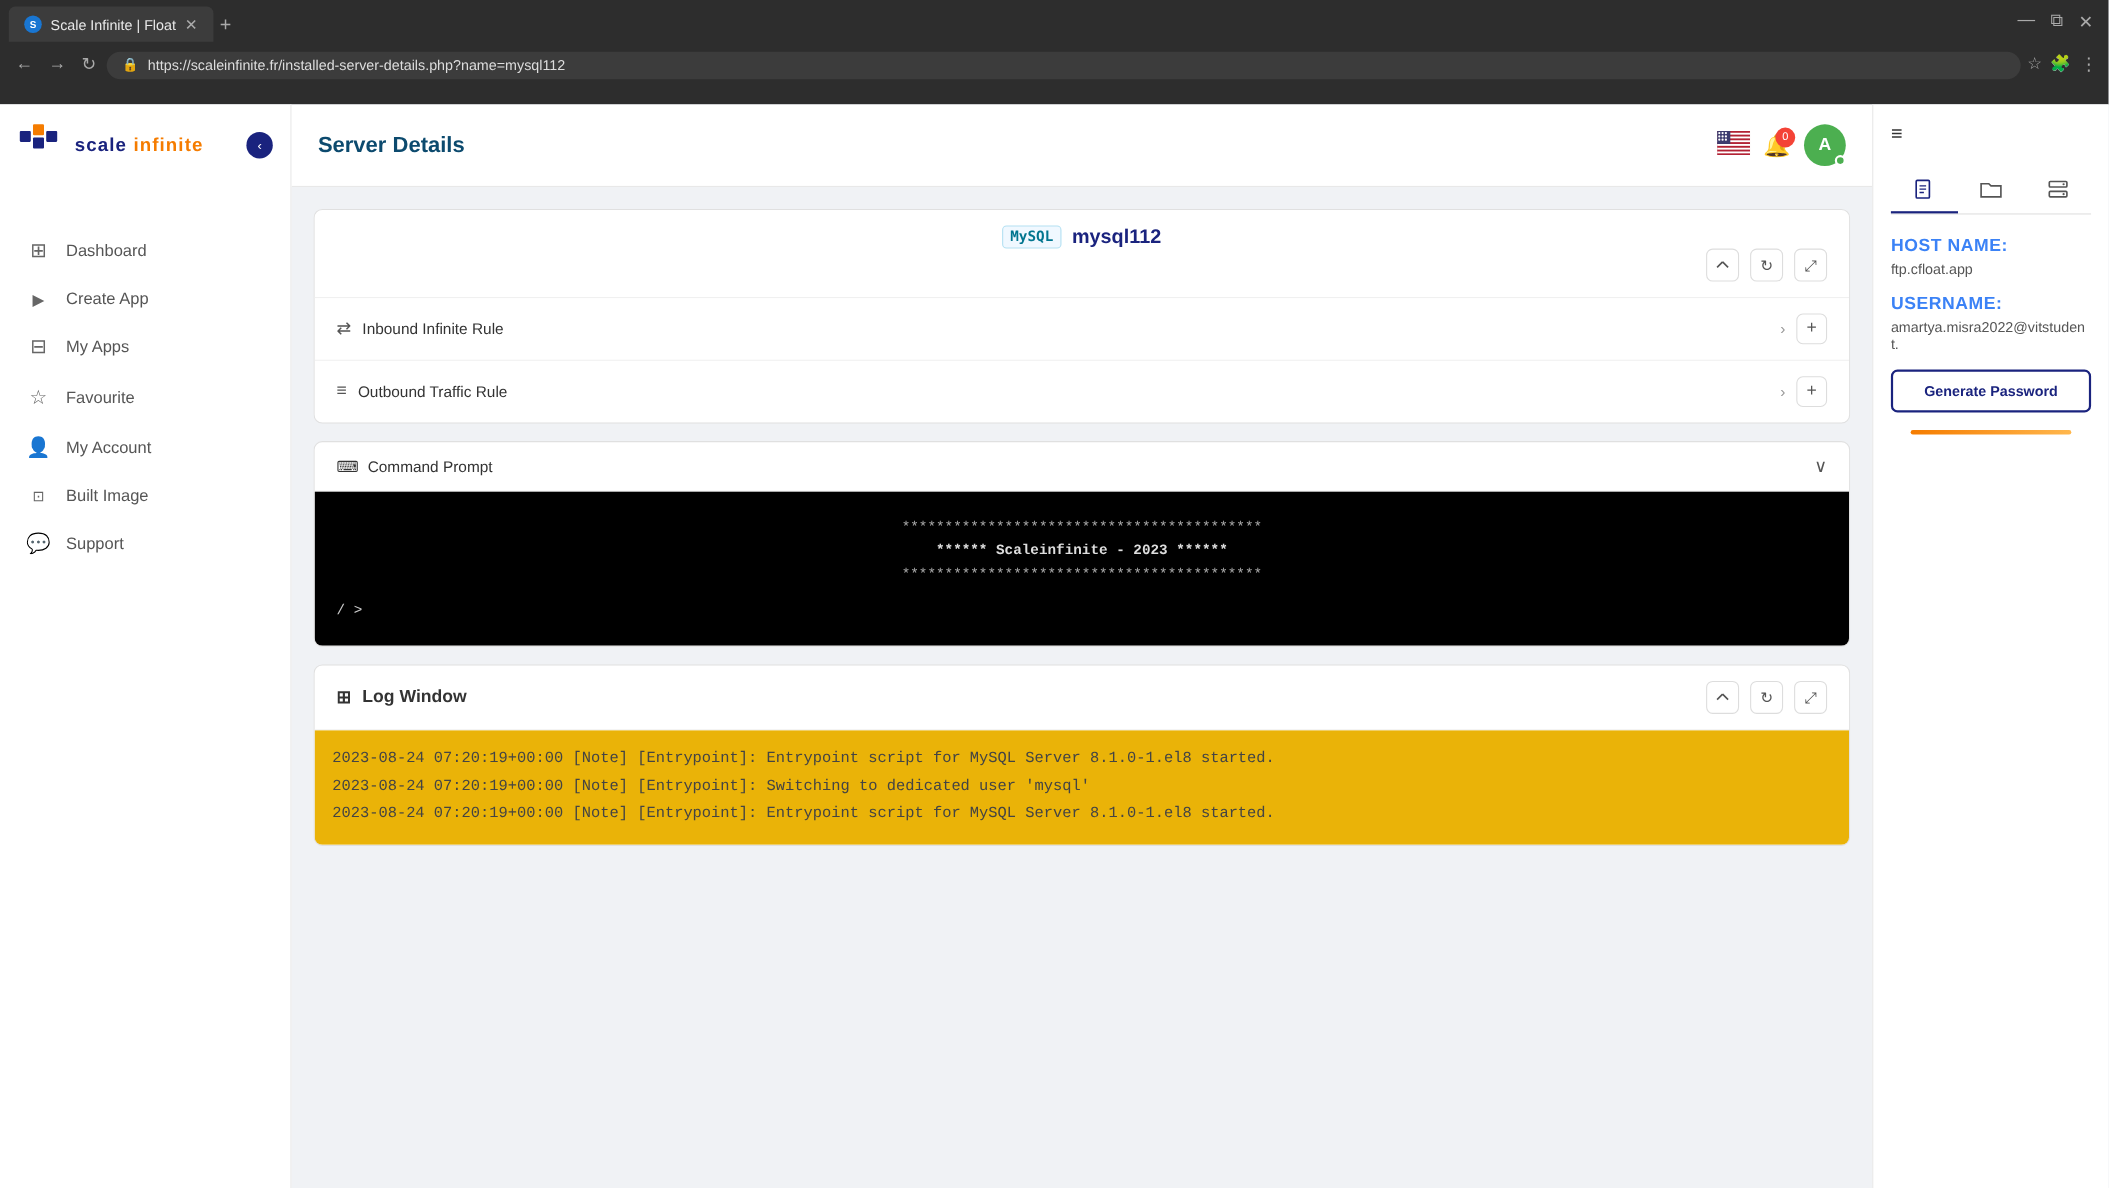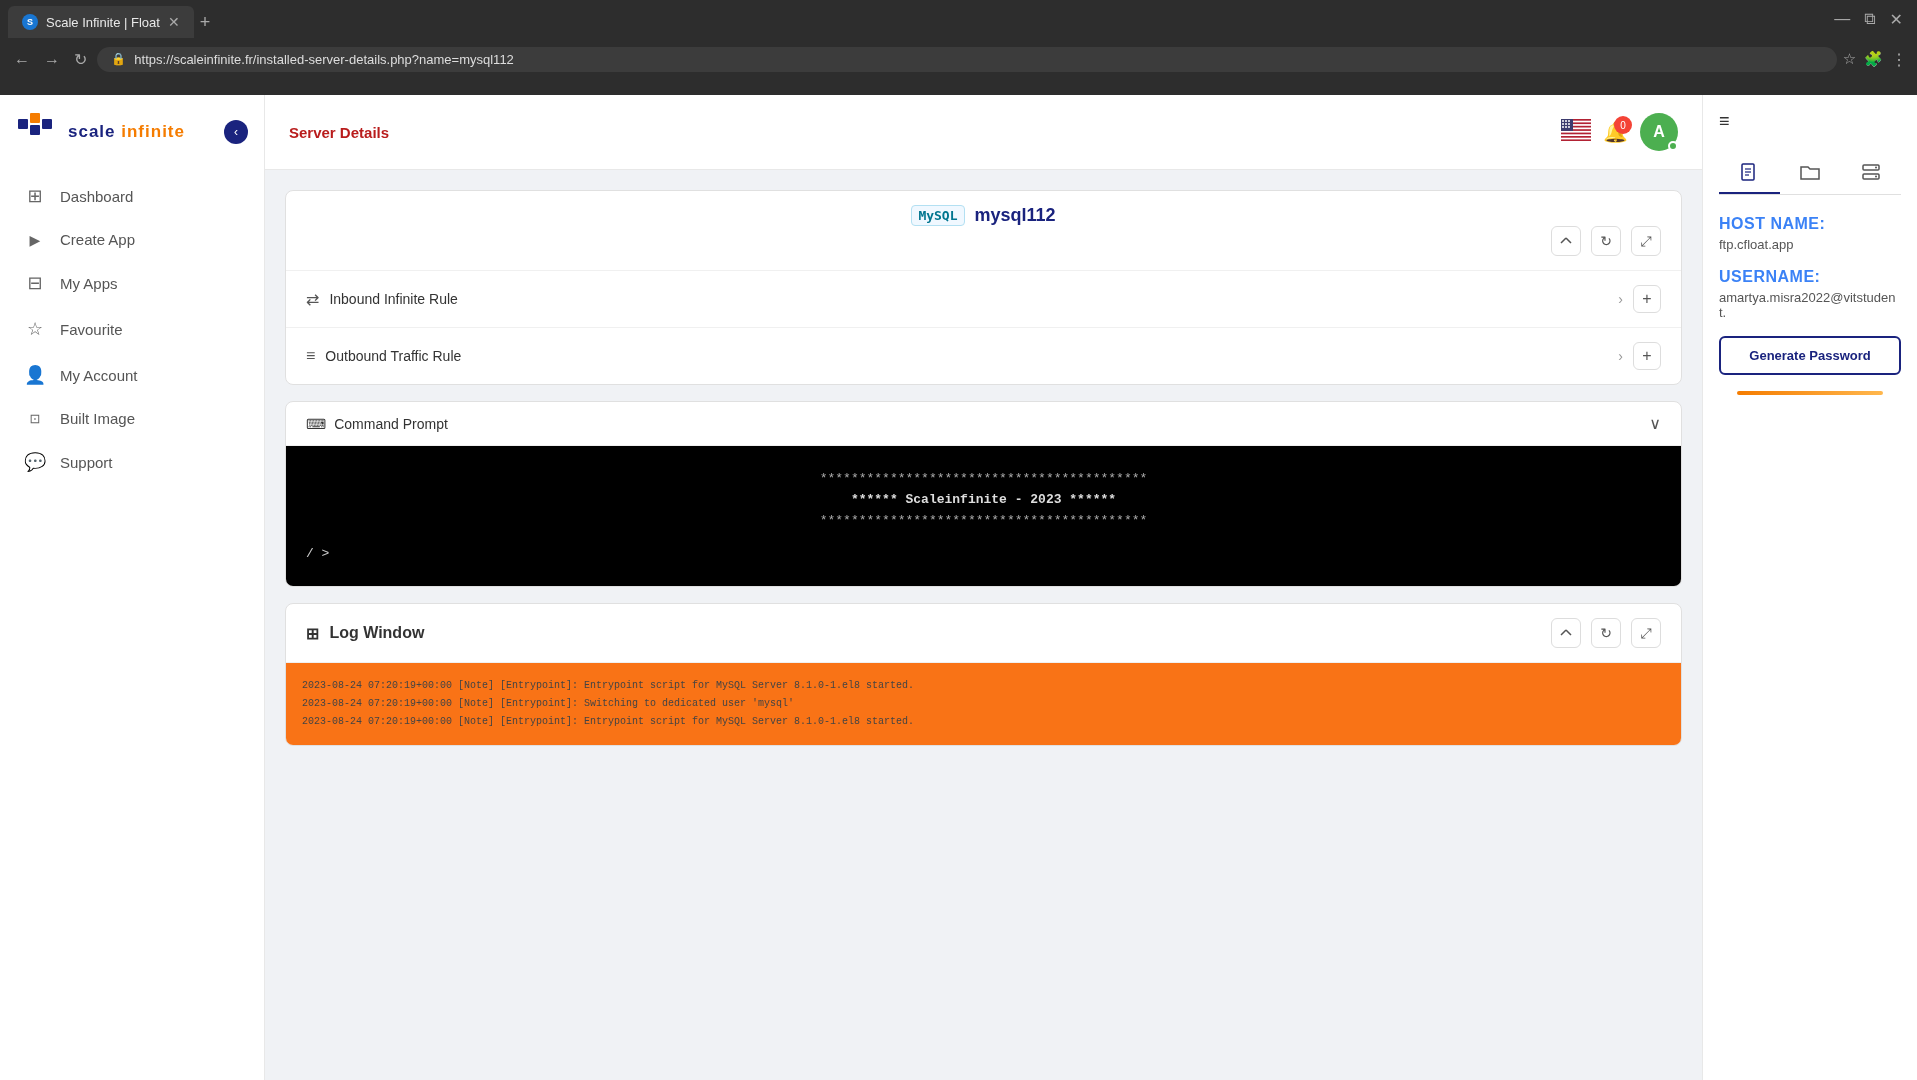--- a/index.html
+++ b/index.html
@@ -95,20 +95,21 @@
 
     
     .sidebar {
       width: 265px;
       background: #fff;
       border-right: 1px solid #e8e8e8;
       display: flex;
       flex-direction: column;
       padding: 16px 0;
       flex-shrink: 0;
+      gap: 32px;
     }
     .sidebar-logo {
       display: flex;
       align-items: center;
       padding: 0 16px 20px;
       gap: 10px;
     }
     .logo-icon {
       width: 42px;
       height: 42px;
@@ -153,23 +154,23 @@
     
     .page-header {
       background: #fff;
       border-bottom: 1px solid #e8e8e8;
       padding: 18px 24px;
       display: flex;
       align-items: center;
       justify-content: space-between;
     }
     .page-title {
-      font-size: 15px;
+      font-size: 20px;
       font-weight: 600;
-      color: #b91c1c;
+      color: #0c4a6e;
     }
     .header-actions {
       display: flex;
       align-items: center;
       gap: 12px;
     }
     .notification-btn {
       position: relative;
       cursor: pointer;
     }
@@ -366,24 +367,24 @@
     .log-title {
       font-size: 16px;
       font-weight: 600;
       color: #333;
       display: flex;
       align-items: center;
       gap: 10px;
     }
     .log-actions { margin-left: auto; display: flex; gap: 10px; }
     .log-content {
-      background: #f97316;
+      background: #eab308;
       padding: 14px 16px;
       font-family: 'Courier New', monospace;
-      font-size: 10px;
+      font-size: 14px;
       color: #444;
       line-height: 1.8;
     }
 
     
     .right-panel {
       width: 215px;
       background: #fff;
       border-left: 1px solid #e8e8e8;
       display: flex;

